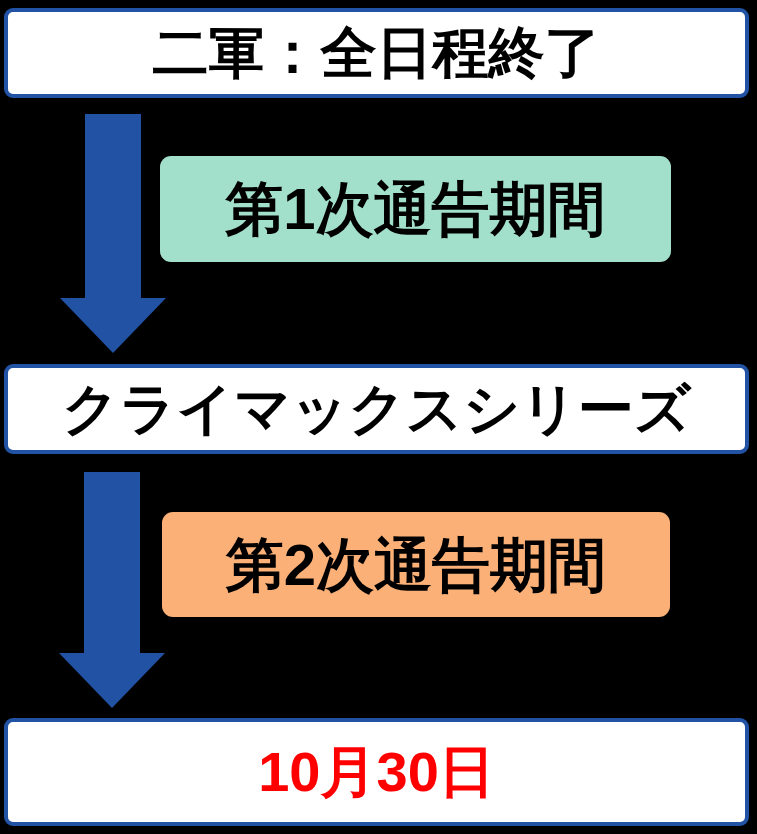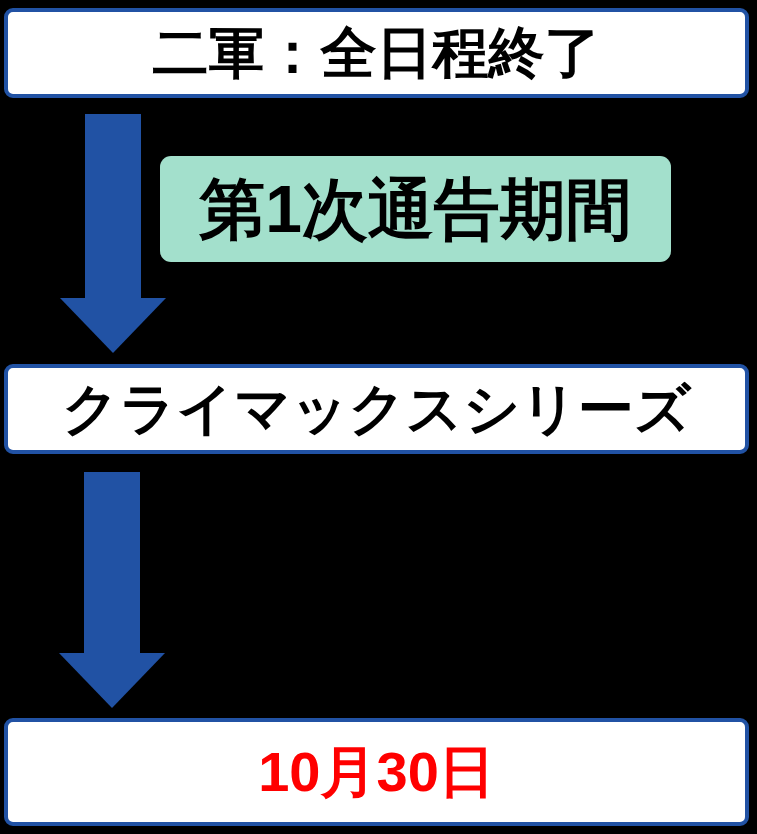--- a/index.html
+++ b/index.html
@@ -54,21 +54,21 @@
   .box3 { top: 718px; height: 108px; }
   .box3 .box-label { color: var(--date-red); }
 
   .pill {
     position: absolute;
     border-radius: 11px;
     display: flex;
     align-items: center;
     justify-content: center;
   }
-  .pill .box-label { font-size: 66px; }
+  .pill .box-label { font-size: 58px; }
   .pill-mint {
     left: 160px;
     top: 156px;
     width: 511px;
     height: 106px;
     background: var(--mint);
   }
   .pill-orange {
     left: 162px;
     top: 512px;
@@ -124,18 +124,21 @@
 
   <div class="white-box box2">
     <span class="box-label">クライマックスシリーズ</span>
   </div>
 
   <div class="arrow arrow2">
     <div class="shaft"></div>
     <div class="head"></div>
   </div>
 
+  <div class="pill pill-orange">
+    <span class="box-label">第2次通告期間</span>
+  </div>
 
   <div class="white-box box3">
     <span class="box-label">10月30日</span>
   </div>
 
 </div>
 
 </body></html>

